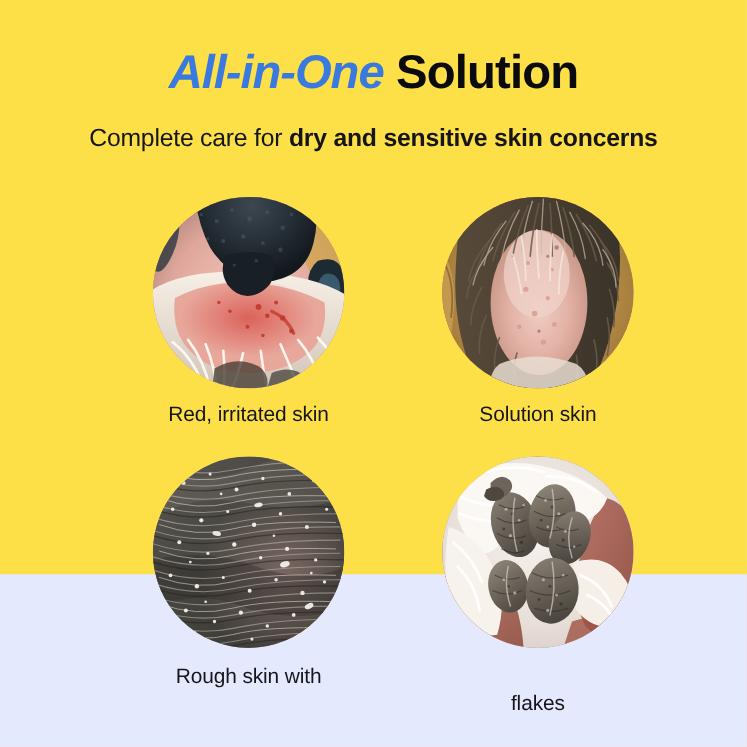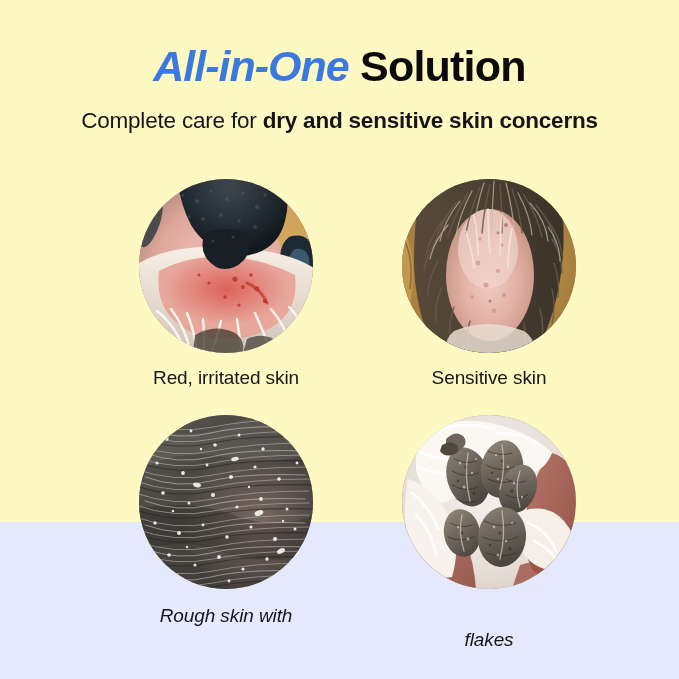--- a/index.html
+++ b/index.html
@@ -10,21 +10,21 @@
     width: 679px;
     height: 679px;
     background: #e4e9fd;
     font-family: "Liberation Sans", sans-serif;
     overflow: hidden;
   }
   .page {
     position: relative;
     width: 679px;
     height: 522px;
-    background: #fef9c3;
+    background: #fde047;
   }
 
   
   .header {
     position: absolute;
     top: 0;
     left: 0;
     width: 679px;
     text-align: center;
   }
@@ -41,21 +41,21 @@
     font-weight: bold;
     font-style: italic;
     letter-spacing: -1px;
   }
   .title-main {
     color: #0b0b0e;
     font-weight: bold;
     letter-spacing: -0.8px;
   }
   .subtitle {
-    margin: 0;
+    margin: 5px;
     padding-top: 16px;
     font-size: 22.5px;
     line-height: 28px;
     color: #16161a;
     white-space: nowrap;
     letter-spacing: -0.2px;
   }
   .subtitle-strong {
     font-weight: bold;
   }
@@ -67,21 +67,21 @@
     left: 16px;
     width: 679px;
     height: 500px;
   }
   .cell {
     position: absolute;
     width: 264px;
     text-align: center;
   }
   .cell-r1 { top: 0px; }
-  .cell-r2 { top: 236px; font-style: italic; }
+  .cell-r2 { top: 236px; }
   .cell-c1 { left: 78px; }
   .cell-c2 { left: 341px; }
 
   .photo-wrap {
     width: 264px;
     height: 180px;
     display: flex;
     align-items: center;
     justify-content: center;
   }
@@ -297,21 +297,21 @@
               <path d="M110 50q-4 20-4 38"></path>
             </g>
 
             <path d="M52 152q34-14 70 0 10 6 12 22H42q2-16 10-22z" fill="#e9ddd1" opacity="0.85"></path>
 
             <path d="M0 48q14 22 10 62T0 166z" fill="#c79a50" opacity="0.9"></path>
             <path d="M2 60q10 20 6 50" stroke="#7a5a2c" stroke-width="1.6" fill="none" opacity="0.7"></path>
           </svg>
         </div>
       </div>
-      <p class="caption"><span>Sensitive skin</span></p>
+      <p class="caption"><span>Solution skin</span></p>
     </div>
 
     <div class="cell cell-r2 cell-c1">
       <div class="photo-wrap">
         <div class="photo">
           <svg viewBox="0 0 174 174" preserveAspectRatio="xMidYMid slice" aria-hidden="true">
             <defs>
               <linearGradient id="p3bg" x1="0" y1="0" x2="1" y2="1">
                 <stop offset="0%" stop-color="#5a5752"></stop>
                 <stop offset="45%" stop-color="#46443f"></stop>

